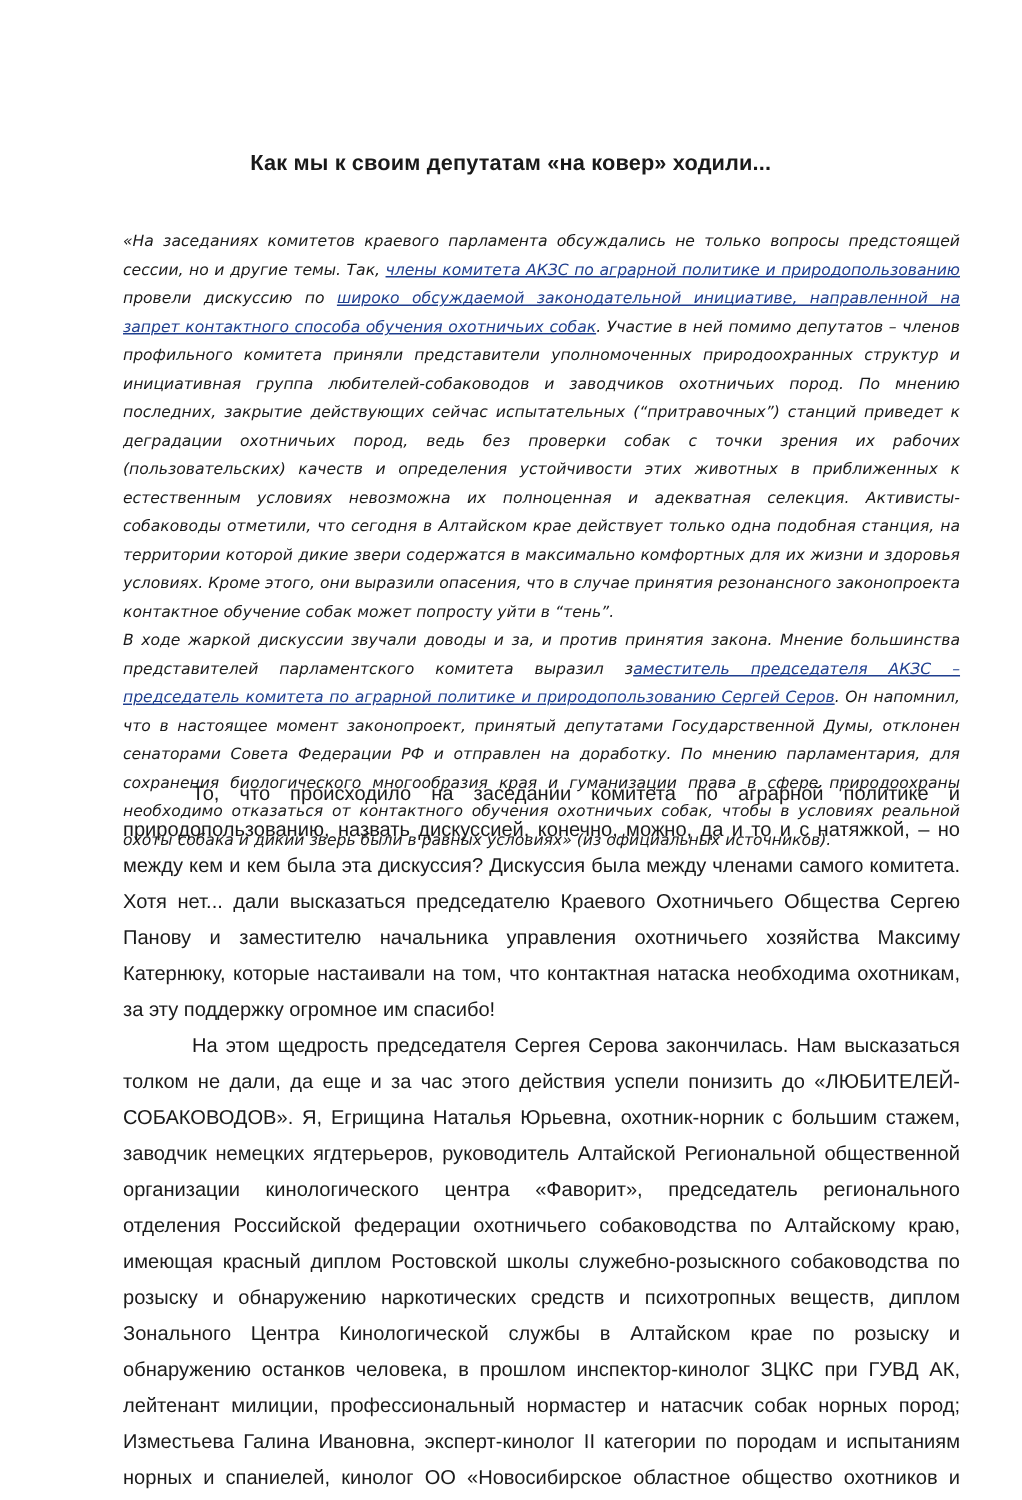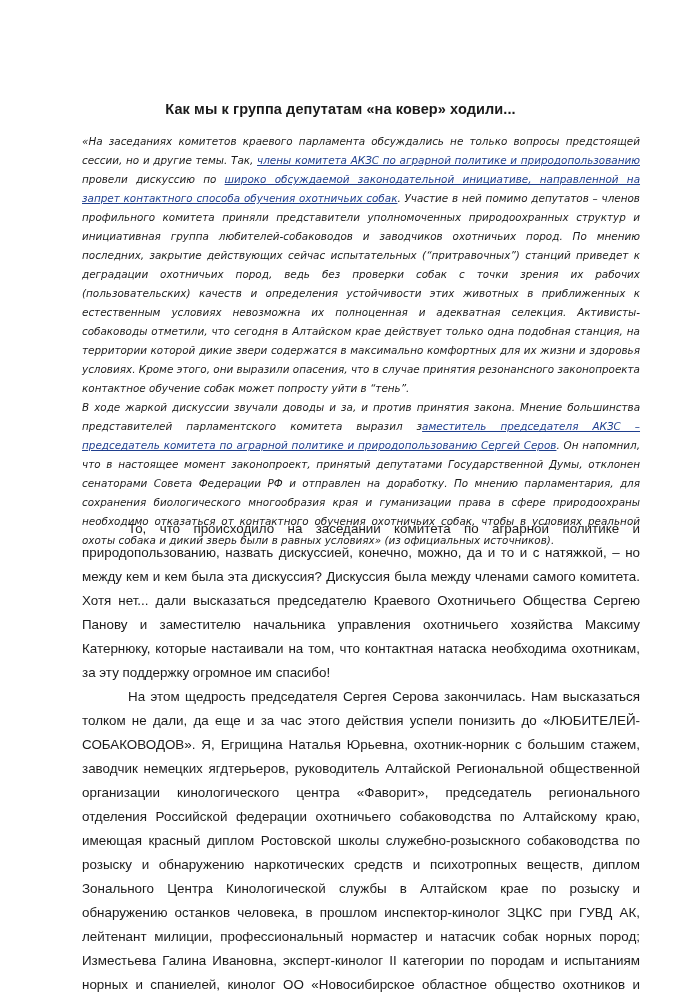--- a/index.html
+++ b/index.html
@@ -4,38 +4,38 @@
 <style>
   html, body { margin: 0; padding: 0; background: #ffffff; }
   body { width: 681px; height: 1000px; overflow: hidden; position: relative; }
   .page { position: absolute; left: 0; top: 0; width: 681px; height: 1000px; background: #fff; }
   .title {
     position: absolute; left: 0; top: 101px; width: 681px; text-align: center;
     font-family: "Liberation Sans", sans-serif; font-weight: bold; font-size: 14.5px;
     color: #1a1a1a; letter-spacing: 0.1px;
   }
   .quote {
-    position: absolute; left: 82px; top: 132px; width: 558px;
+    position: absolute; left: 82px; top: 152px; width: 558px;
     font-family: "DejaVu Sans", sans-serif; font-style: italic; font-size: 10.4px;
     line-height: 19px; color: #1a1a1a; text-align: justify;
   }
   .quote p { margin: 0; }
   .quote a { color: #1f3f8f; text-decoration: underline; }
   .body {
     position: absolute; left: 82px; top: 517px; width: 558px;
     font-family: "Liberation Sans", sans-serif; font-size: 13.4px;
     line-height: 24px; color: #1a1a1a; text-align: justify;
   }
   .body p { margin: 0; text-indent: 46px; }
 </style>
 </head>
 <body>
 
 <div class="page">
-  <div class="title">Как мы к группа депутатам «на ковер» ходили...</div>
+  <div class="title">Как мы к своим депутатам «на ковер» ходили...</div>
 
   <div class="quote">
     <p><span>«На заседаниях комитетов краевого парламента обсуждались не только вопросы предстоящей сессии, но и другие темы. Так, </span><a>члены комитета АКЗС по аграрной политике и природопользованию</a><span> провели дискуссию по </span><a>широко обсуждаемой законодательной инициативе, направленной на запрет контактного способа обучения охотничьих собак</a><span>. Участие в ней помимо депутатов – членов профильного комитета приняли представители уполномоченных природоохранных структур и инициативная группа любителей-собаководов и заводчиков охотничьих пород. По мнению последних, закрытие действующих сейчас испытательных (“притравочных”) станций приведет к деградации охотничьих пород, ведь без проверки собак с точки зрения их рабочих (пользовательских) качеств и определения устойчивости этих животных в приближенных к естественным условиях невозможна их полноценная и адекватная селекция. Активисты-собаководы отметили, что сегодня в Алтайском крае действует только одна подобная станция, на территории которой дикие звери содержатся в максимально комфортных для их жизни и здоровья условиях. Кроме этого, они выразили опасения, что в случае принятия резонансного законопроекта контактное обучение собак может попросту уйти в “тень”.</span></p>
     <p><span>В ходе жаркой дискуссии звучали доводы и за, и против принятия закона. Мнение большинства представителей парламентского комитета выразил з</span><a>аместитель председателя АКЗС – председатель комитета по аграрной политике и природопользованию Сергей Серов</a><span>. Он напомнил, что в настоящее момент законопроект, принятый депутатами Государственной Думы, отклонен сенаторами Совета Федерации РФ и отправлен на доработку. По мнению парламентария, для сохранения биологического многообразия края и гуманизации права в сфере природоохраны необходимо отказаться от контактного обучения охотничьих собак, чтобы в условиях реальной охоты собака и дикий зверь были в равных условиях» (из официальных источников).</span></p>
   </div>
 
   <div class="body">
     <p>То, что происходило на заседании комитета по аграрной политике и природопользованию, назвать дискуссией, конечно, можно, да и то и с натяжкой, – но между кем и кем была эта дискуссия? Дискуссия была между членами самого комитета. Хотя нет... дали высказаться председателю Краевого Охотничьего Общества Сергею Панову и заместителю начальника управления охотничьего хозяйства Максиму Катернюку, которые настаивали на том, что контактная натаска необходима охотникам, за эту поддержку огромное им спасибо!</p>
     <p>На этом щедрость председателя Сергея Серова закончилась. Нам высказаться толком не дали, да еще и за час этого действия успели понизить до «ЛЮБИТЕЛЕЙ-СОБАКОВОДОВ». Я, Егрищина Наталья Юрьевна, охотник-норник с большим стажем, заводчик немецких ягдтерьеров, руководитель Алтайской Региональной общественной организации кинологического центра «Фаворит», председатель регионального отделения Российской федерации охотничьего собаководства по Алтайскому краю, имеющая красный диплом Ростовской школы служебно-розыскного собаководства по розыску и обнаружению наркотических средств и психотропных веществ, диплом Зонального Центра Кинологической службы в Алтайском крае по розыску и обнаружению останков человека, в прошлом инспектор-кинолог ЗЦКС при ГУВД АК, лейтенант милиции, профессиональный нормастер и натасчик собак норных пород; Изместьева Галина Ивановна, эксперт-кинолог II категории по породам и испытаниям норных и спаниелей, кинолог ОО «Новосибирское областное общество охотников и рыболовов», ветеринарный врач, заслуженный работник Росохотрыболовсоюза, отличник охотничьего хозяйства I</p>
   </div>

